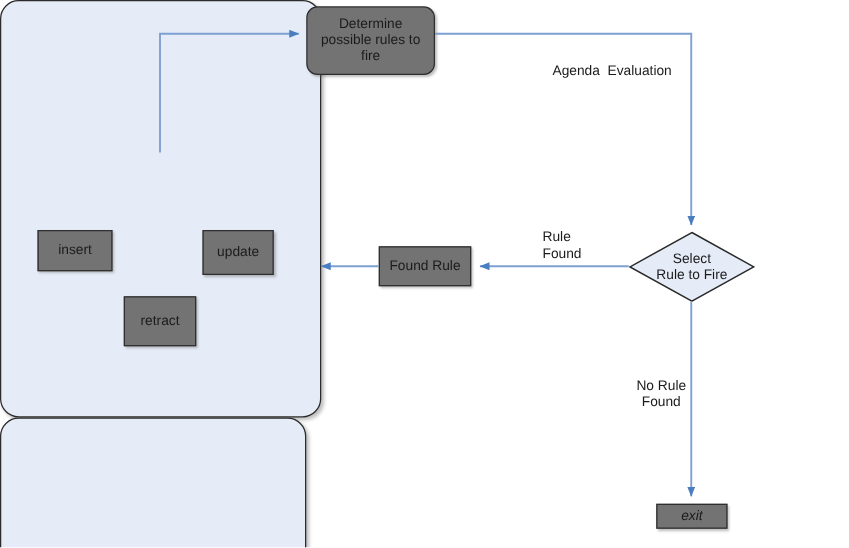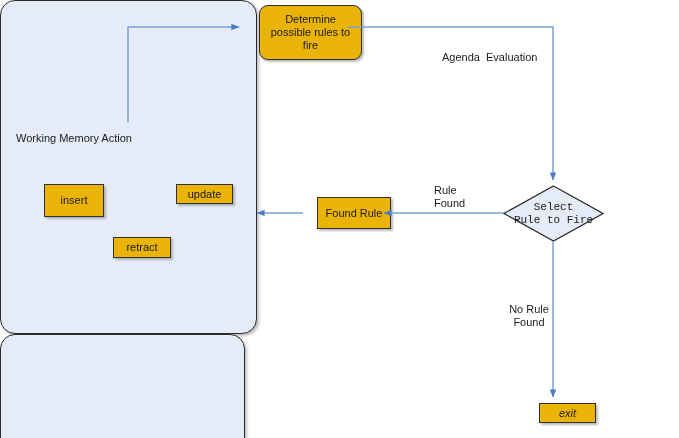--- a/index.html
+++ b/index.html
@@ -30,27 +30,26 @@
     position: absolute;
     box-sizing: border-box;
     display: flex;
     align-items: center;
     justify-content: center;
     text-align: center;
     color: #1b1b1b;
   }
   
   .proc {
-    background: #eab308;
+    background: #737373;
     border: 1.4px solid #2f2f2f;
     border-radius: 9px;
     font-size: 11px;
     line-height: 13px;
     box-shadow: 1.5px 1.5px 2px rgba(90,90,90,0.40);
-    margin-left: 14px;
   }
   .proc.small {
     border-radius: 0;
     border-width: 1.3px;
   }
   
   .container {
     background: #e6ecf7;
     border: 1.5px solid #2b2b2b;
     border-radius: 15px;
@@ -101,21 +100,20 @@
 <body>
 
 <div id="canvas">
 
   <div class="layer-containers">
 
     <div class="container" style="left:424px; top:48px; width:255px; height:332px;"></div>
     <div class="container-title" style="left:442px; top:51px;">Agenda  Evaluation</div>
 
     <div class="container" style="left:8px; top:122px; width:243px; height:177px;"></div>
-    <div class="container-title" style="left:16px; top:132px;">Working Memory Action</div>
   </div>
 
   <svg id="wires" class="layer-wires" viewBox="0 0 679 438">
     <defs>
       <marker id="ah" markerWidth="9" markerHeight="9" refX="7.6" refY="3.2" orient="auto" markerUnits="userSpaceOnUse">
         <path d="M0,0 L8,3.2 L0,6.4 z" fill="#4a7ec0"></path>
       </marker>
     </defs>
 
     <path d="M128,122 L128,27 L239,27" fill="none" stroke="#7e9fd1" stroke-width="1.5" marker-end="url(#ah)"></path>
@@ -128,35 +126,35 @@
 
     <path d="M553,241 L553,397" fill="none" stroke="#7e9fd1" stroke-width="1.5" marker-end="url(#ah)"></path>
   </svg>
 
   <div class="layer-nodes">
 
     <div class="node proc" style="left:245px; top:5px; width:103px; height:55px; white-space:pre;">Determine
 possible rules to
 fire</div>
 
-    <div class="diamond" style="left:503px; top:185px; width:101px; height:57px;font-family:Liberation Mono, monospace;">
+    <div class="diamond" style="left:503px; top:185px; width:101px; height:57px;">
       <svg width="101" height="57" viewBox="0 0 101 57">
         <polygon points="50.5,1 100,28.5 50.5,56 1,28.5" fill="#e6ecf7" stroke="#2b2b2b" stroke-width="1.2"></polygon>
       </svg>
       <div class="dtext">Select
 Rule to Fire</div>
     </div>
 
     <div class="node proc small" style="left:303px; top:197px; width:74px; height:32px;">Found Rule</div>
 
     <div class="node proc small" style="left:30px; top:184px; width:60px; height:33px;">insert</div>
 
-    <div class="node proc small" style="left:162px; top:184px; width:57px; height:20px;text-align:right;">update</div>
+    <div class="node proc small" style="left:162px; top:184px; width:57px; height:36px;text-align:right;">update</div>
 
-    <div class="node proc small" style="left:99px; top:237px; width:58px; height:21px;">retract</div>
+    <div class="node proc small" style="left:99px; top:237px; width:58px; height:40px;">retract</div>
 
     <div class="node proc small" style="left:525px; top:403px; width:57px; height:20px;font-style:italic;">exit</div>
 
     <div class="edge-label left" style="left:434px; top:184px; white-space:pre;">Rule
 Found</div>
 
     <div class="edge-label center" style="left:492px; top:303px; width:74px; white-space:pre;">No Rule
 Found</div>
   </div>
 </div>

